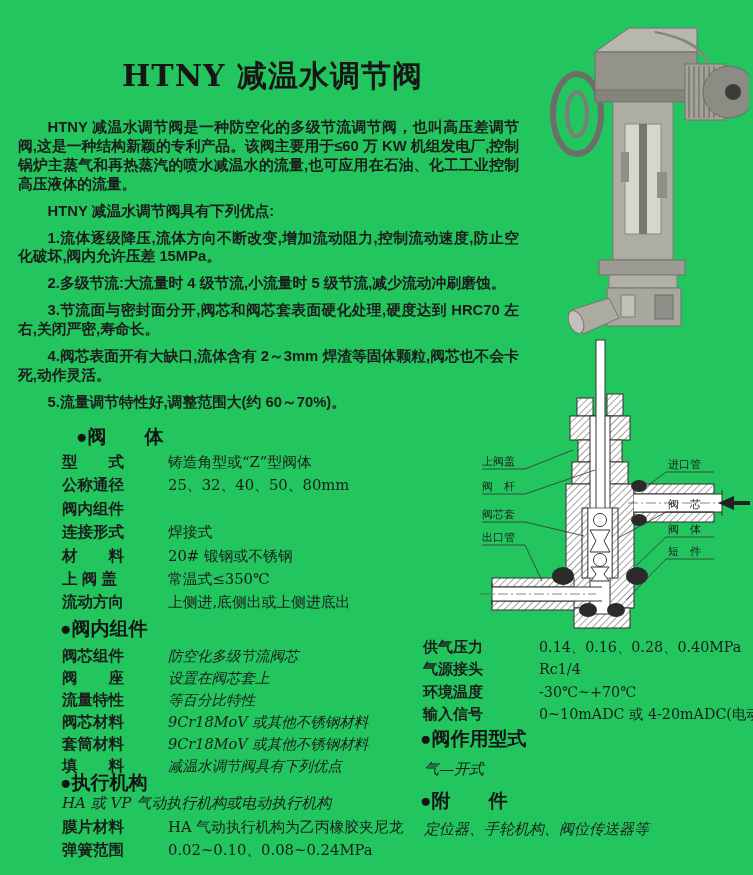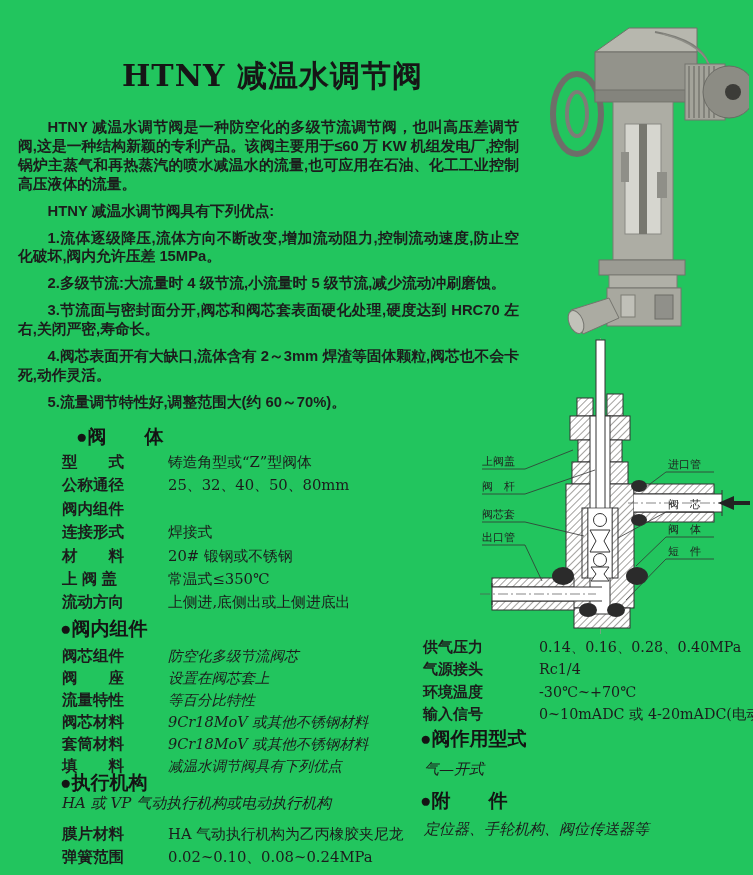--- a/index.html
+++ b/index.html
@@ -47,21 +47,21 @@
     white-space:nowrap;
   }
   .vb-rows{left:62px;top:450px;width:430px;}
   .vb-rows .row{line-height:23.4px;}
   .vb-rows .lbl{width:92px;}
   .trim-rows{left:62px;top:645px;width:430px;}
   .trim-rows .row{line-height:21px;}
   .trim-rows .lbl{width:92px;}
   .trim-rows .val{font-style:italic;font-size:14.5px;}
   .act-line{left:62px;top:794px;font-family:"DejaVu Serif",serif;font-style:italic;font-size:15px;}
-  .act-rows{left:62px;top:816px;width:430px;margin-top:7px;}
+  .act-rows{left:62px;top:816px;width:430px;}
   .act-rows .row{line-height:22.5px;}
   .act-rows .lbl{width:92px;}
   .pneu-rows{left:423px;top:636px;width:330px;}
   .pneu-rows .row{line-height:21.3px;gap:32px;}
   .pneu-rows .lbl{width:76px;font-size:15px;}
   .pneu-rows .val{font-size:14.3px;padding-left:8px;}
   .kai{font-family:"DejaVu Serif",serif;font-style:italic;font-size:15px;}
   .leader-text{font-family:"DejaVu Serif",serif;}
   svg text{fill:#1f1f1f;}
 </style>

